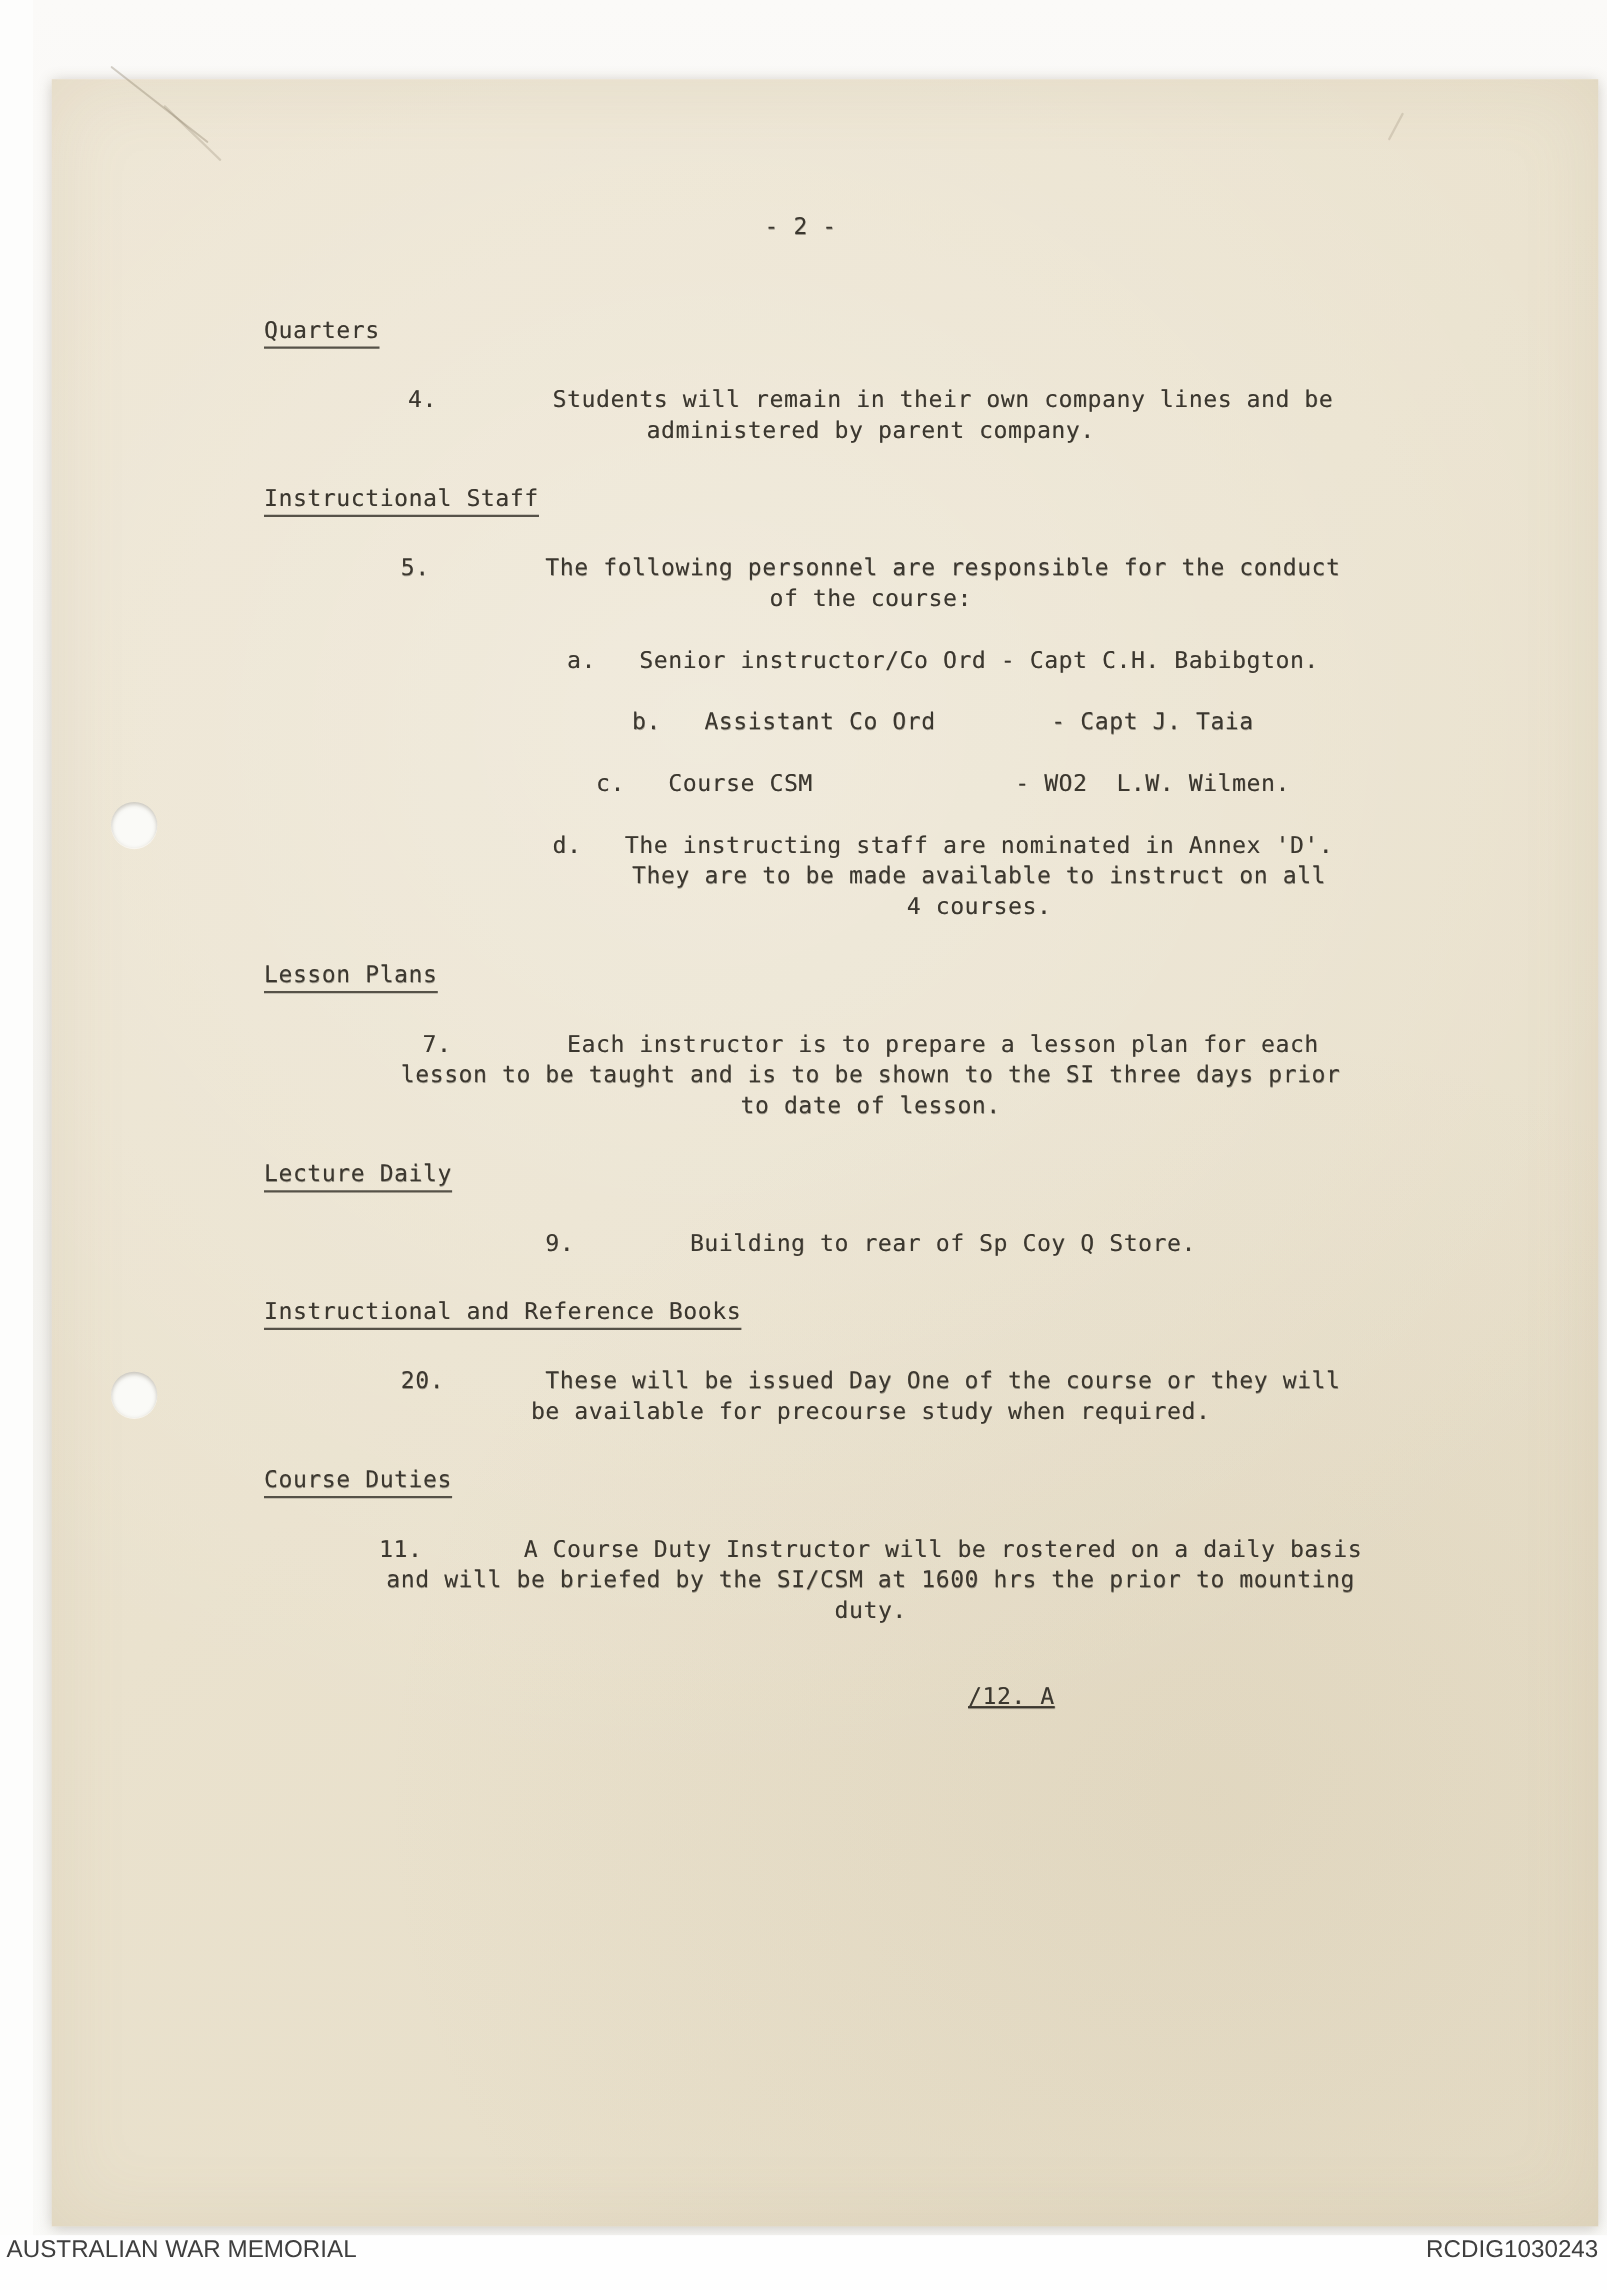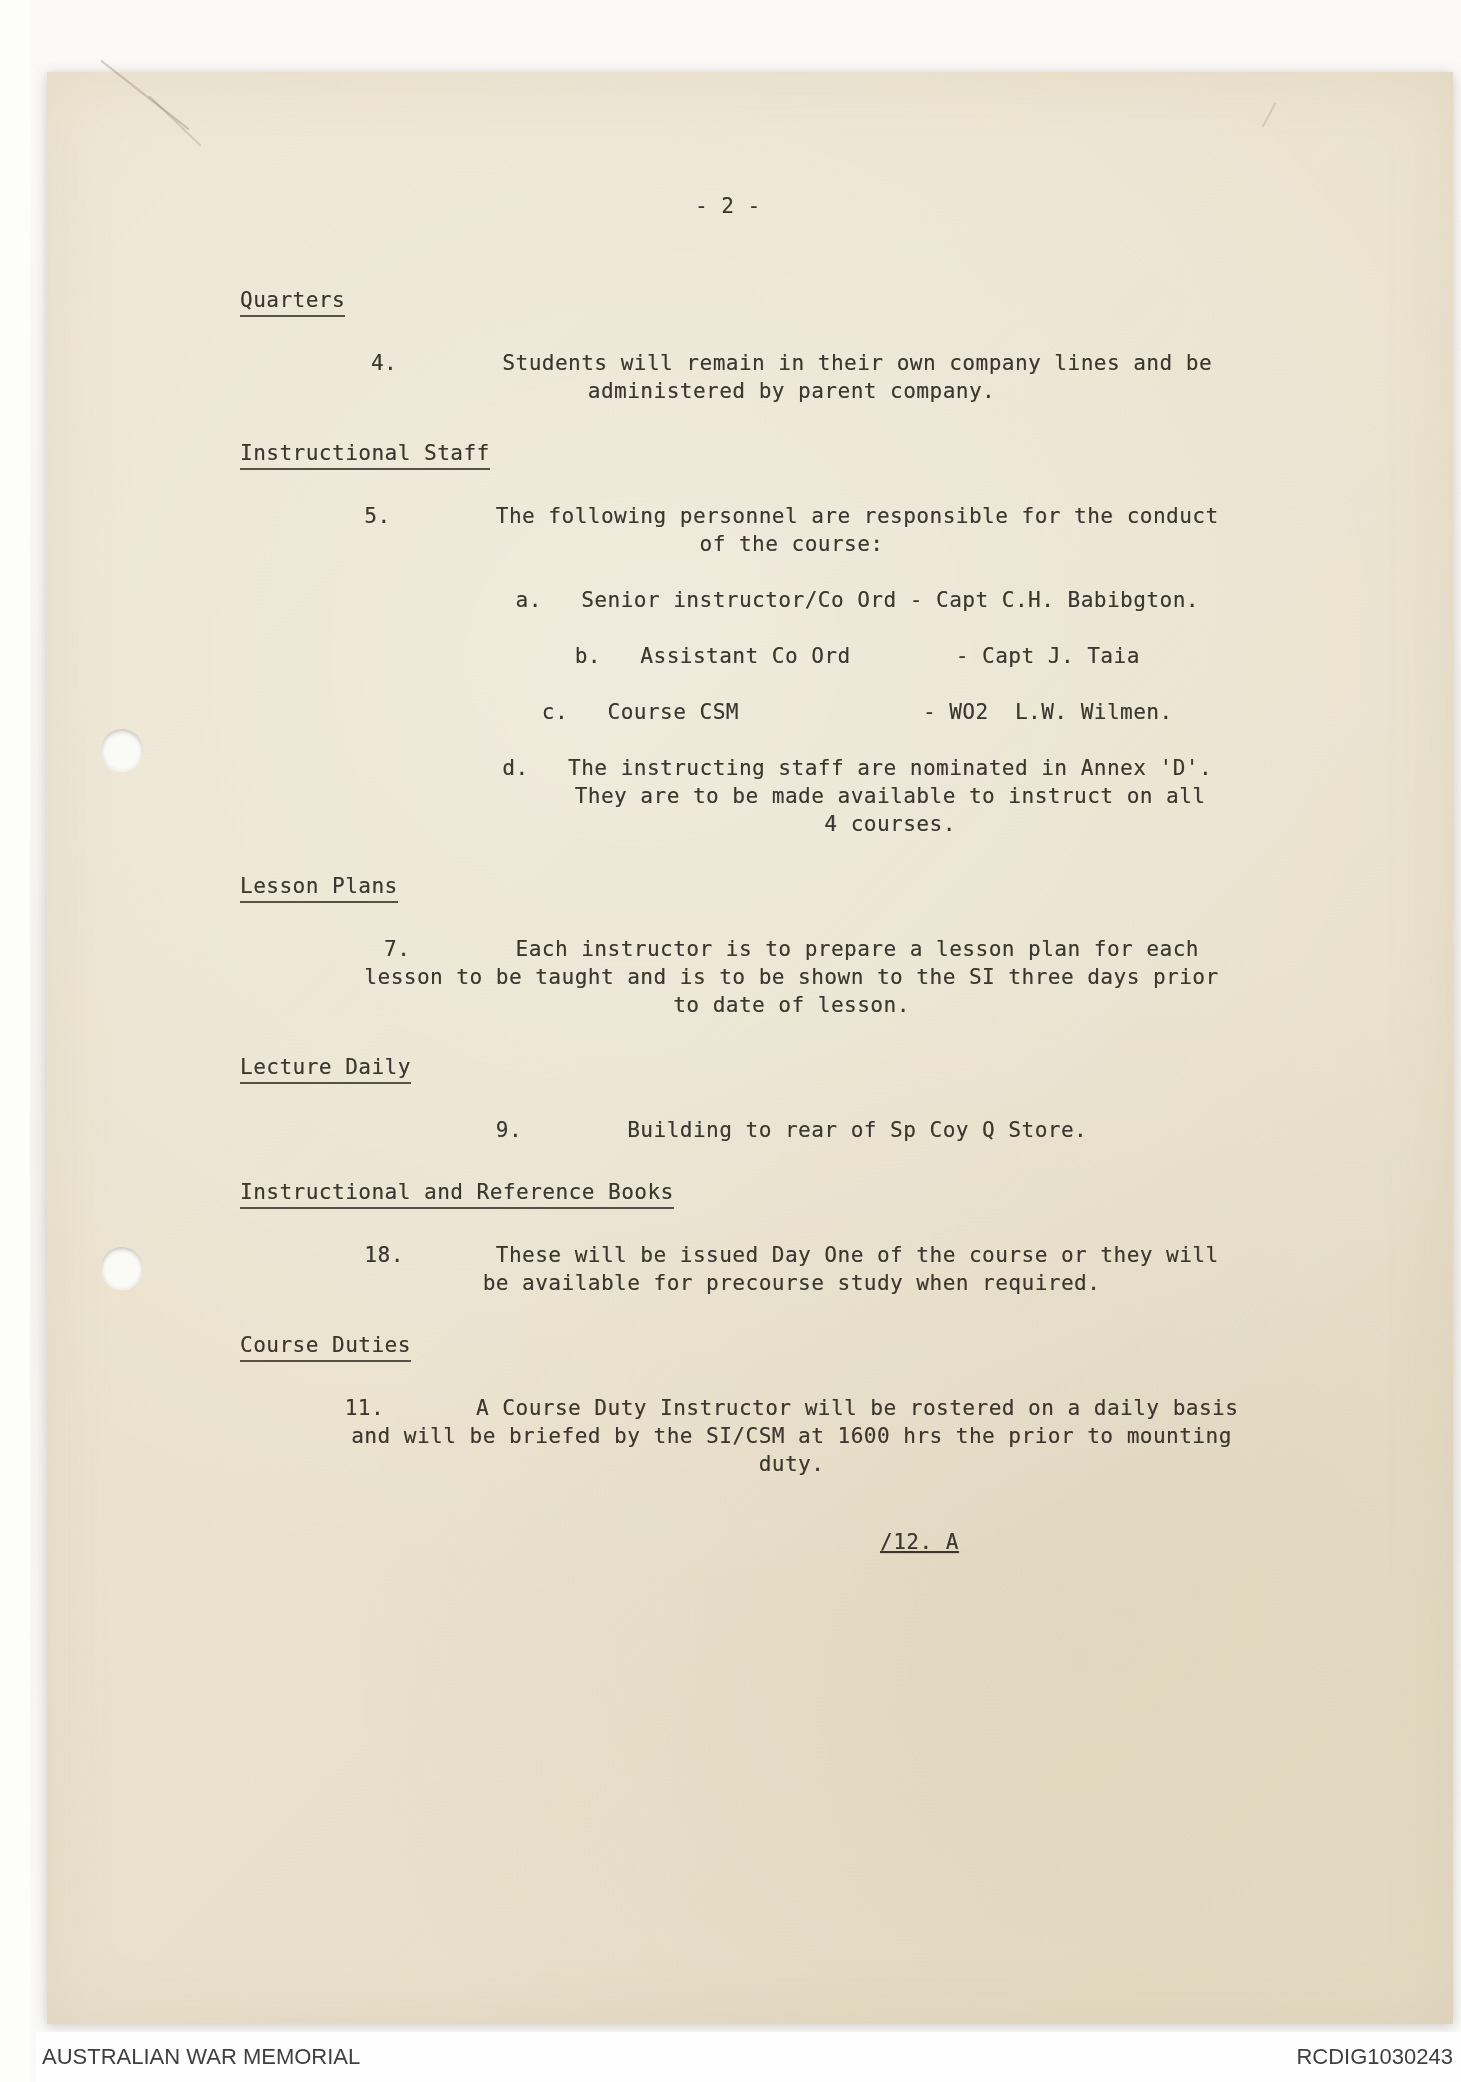--- a/index.html
+++ b/index.html
@@ -56,24 +56,24 @@
   }
   .para {
     font-family: inherit; font-size: inherit; line-height: inherit;
     letter-spacing: inherit; white-space: pre; margin: 0; text-align: center;
   }
   .continuation { margin: 50px 0 0 640px; text-decoration: underline; }
 
   .footer {
     position: absolute; left: 0; right: 0; bottom: 0; height: 50px;
     background: #fefefe;
-    display: flex; justify-content: space-between; align-items: center;
+    display: flex; justify-content: space-between; 
     padding: 0 8px 0 6px;
     font-family: "Liberation Sans", sans-serif;
-    font-size: 22px; color: #3f3f3f; margin-left: 36px;
+    font-size: 22px; color: #3f3f3f;
   }
 </style>
 </head>
 <body>
 
 <main class="viewer">
   <div class="left-strip"></div>
 
   <div class="paper">
     <div class="crease c1"></div>
@@ -116,21 +116,21 @@
       </section>
 
 
       <section class="sec">
         <div class="heading">Lecture Daily</div>
         <pre class="para">9.        Building to rear of Sp Coy Q Store.</pre>
       </section>
 
       <section class="sec">
         <div class="heading">Instructional and Reference Books</div>
-        <pre class="para">18.       These will be issued Day One of the course or they will
+        <pre class="para">20.       These will be issued Day One of the course or they will
 be available for precourse study when required.</pre>
       </section>
 
       <section class="sec">
         <div class="heading">Course Duties</div>
         <pre class="para">11.       A Course Duty Instructor will be rostered on a daily basis
 and will be briefed by the SI/CSM at 1600 hrs the prior to mounting
 duty.</pre>
       </section>
 

